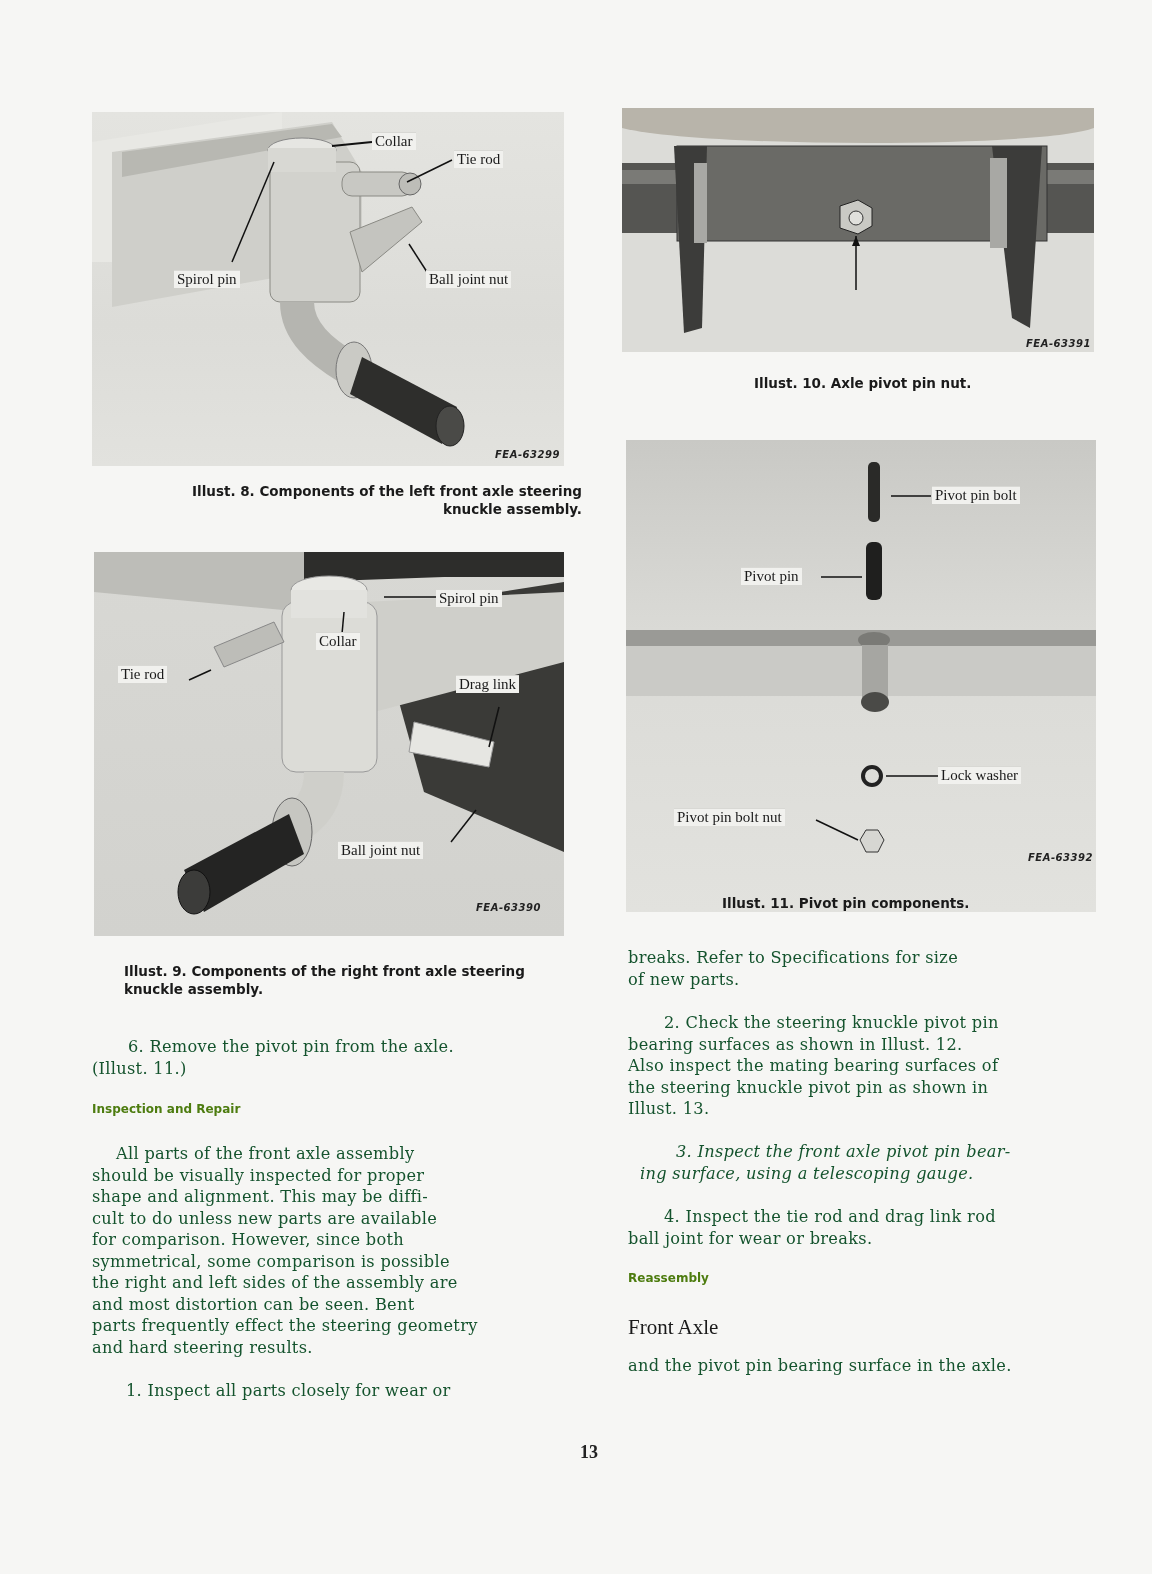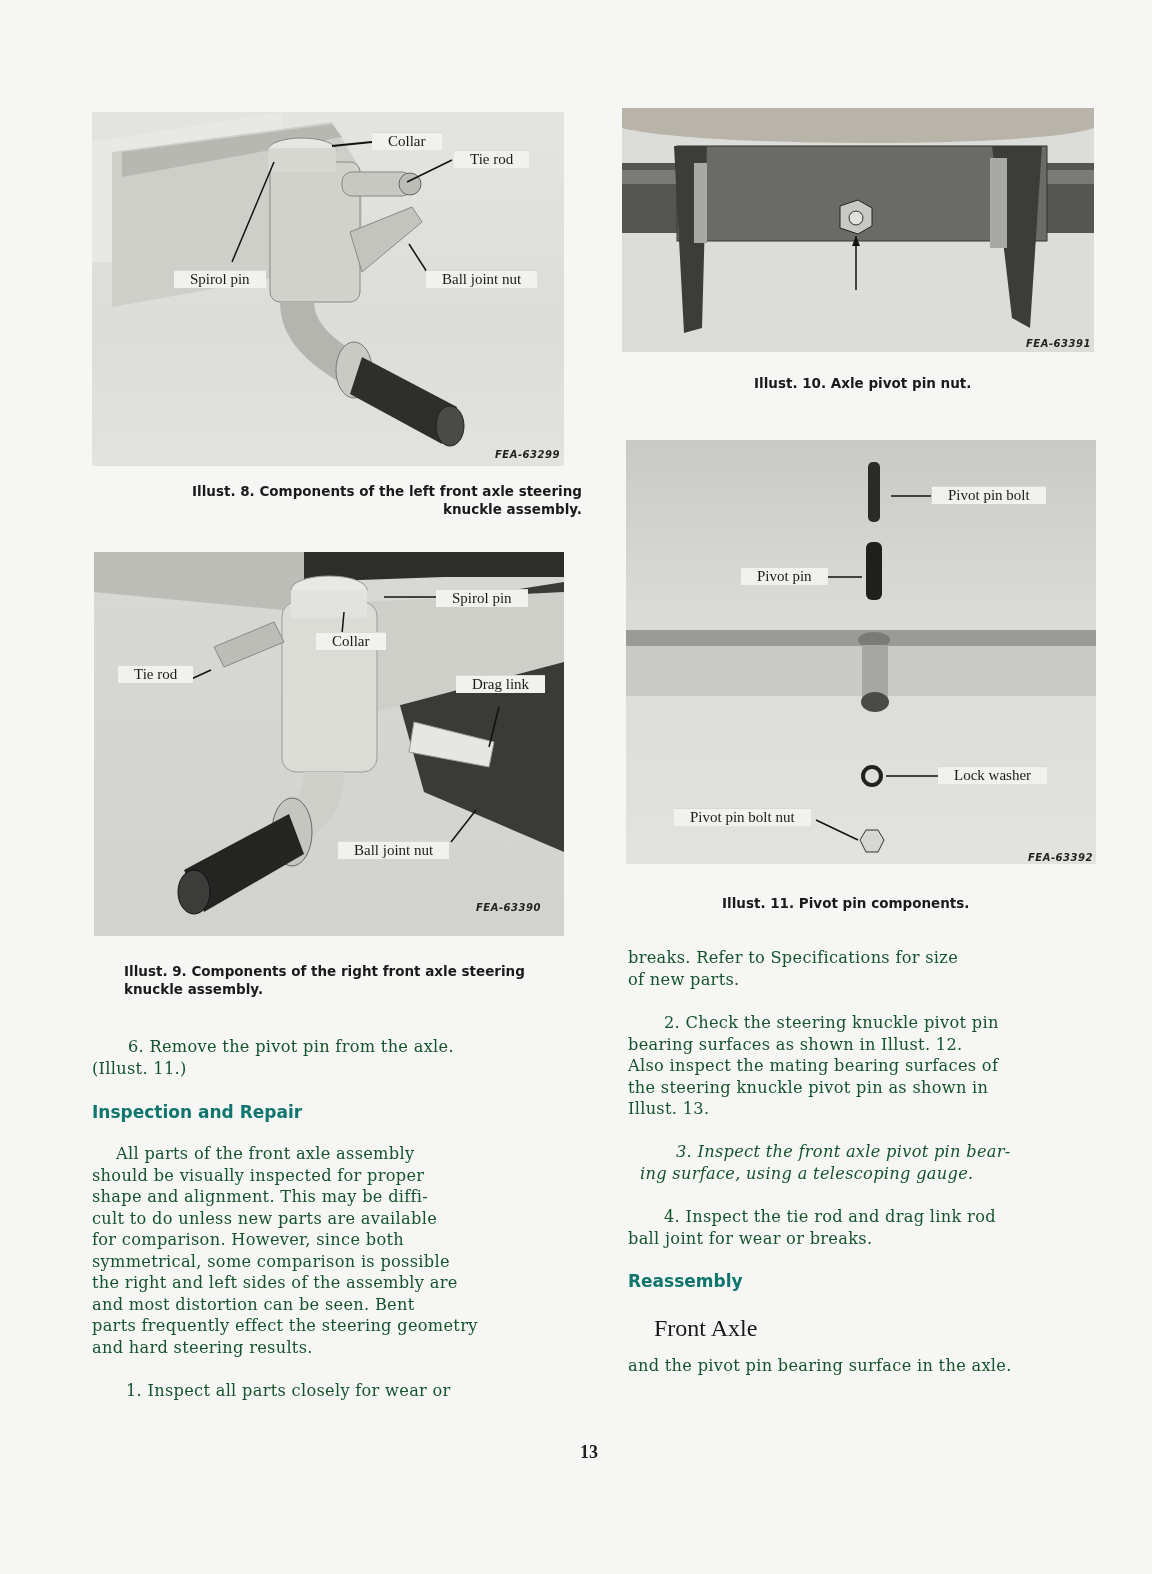--- a/index.html
+++ b/index.html
@@ -9,39 +9,39 @@
     font-family: "DejaVu Serif", serif;
     color: #1c1c1c;
   }
   .photo { position: absolute; overflow: hidden; }
   .fig-code {
     position: absolute; font-family: "DejaVu Sans", sans-serif; font-weight: bold;
     font-style: italic; font-size: 10px; color: #222; letter-spacing: 0.5px;
   }
   .callout {
     position: absolute; font-family: "Liberation Serif", serif; font-size: 15px;
-    background: #f1f1ee; padding: 0 16px; color: #1a1a1a; white-space: nowrap;
+    background: #f1f1ee; padding: 0 3px; color: #1a1a1a; white-space: nowrap;
     border-top: 1px solid #d8d8d4;
   }
   .caption {
     position: absolute; font-family: "DejaVu Sans", sans-serif; font-weight: bold;
     font-size: 13.5px; line-height: 18px; color: #1a1a1a;
   }
   .body-text {
     position: absolute; font-family: "DejaVu Serif", serif; font-size: 16.2px;
     line-height: 21.5px; color: #14532d; letter-spacing: 0.3px;
   }
   .body-text p { margin: 0; }
   .indent { text-indent: 36px; }
   .heading-sans {
     position: absolute; font-family: "DejaVu Sans", sans-serif; font-weight: bold;
-    font-size: 17px; color: #0f766e;
+    font-size: 12px; color: #4d7c0f;
   }
   .heading-serif {
-    position: absolute; font-family: "Liberation Serif", serif; font-size: 24px; color: #1a1a1a; margin-left: 26px;
+    position: absolute; font-family: "Liberation Serif", serif; font-size: 21px; color: #1a1a1a;
   }
   .page-num {
     position: absolute; font-family: "Liberation Serif", serif; font-size: 18px; color: #222; font-weight: bold;
   }
   svg { display: block; }
 </style>
 </head>
 <body>
 
 <div class="photo" style="left:92px; top:112px; width:472px; height:354px; background:linear-gradient(180deg,#e4e4e0 0%,#dcdcd8 60%,#e2e2de 100%);">
@@ -95,21 +95,21 @@
     <circle cx="234" cy="110" r="7" fill="#e0e0dc" stroke="#333"></circle>
     <line x1="234" y1="128" x2="234" y2="182" stroke="#111" stroke-width="1.5"></line>
     <polygon points="234,128 230,138 238,138" fill="#111"></polygon>
   </svg>
   <span class="fig-code" style="left:404px; top:230px;">FEA-63391</span>
 </div>
 <div class="caption" style="left:754px; top:374px;">
   <div>Illust. 10. Axle pivot pin nut.</div>
 </div>
 
-<div class="photo" style="left:626px; top:440px; width:470px; height:424px; background:linear-gradient(180deg,#c9c9c5 0%,#dadad6 40%,#e2e2de 100%);">
+<div class="photo" style="left:626px; top:440px; width:470px; height:472px; background:linear-gradient(180deg,#c9c9c5 0%,#dadad6 40%,#e2e2de 100%);">
   <svg width="470" height="428">
     <rect x="242" y="22" width="12" height="60" rx="5" fill="#2a2a28"></rect>
     <rect x="240" y="102" width="16" height="58" rx="6" fill="#1f1f1e"></rect>
     <rect x="0" y="190" width="470" height="16" fill="#9a9a96"></rect>
     <rect x="0" y="206" width="470" height="50" fill="#cacac6"></rect>
     <ellipse cx="248" cy="200" rx="16" ry="8" fill="#7a7a76"></ellipse>
     <rect x="236" y="205" width="26" height="55" fill="#a6a6a2"></rect>
     <ellipse cx="249" cy="262" rx="14" ry="10" fill="#4a4a47"></ellipse>
     <circle cx="246" cy="336" r="9" fill="none" stroke="#222" stroke-width="4"></circle>
     <polygon points="240,390 252,390 258,400 252,412 240,412 234,400" fill="#d6d6d2" stroke="#333"></polygon>

